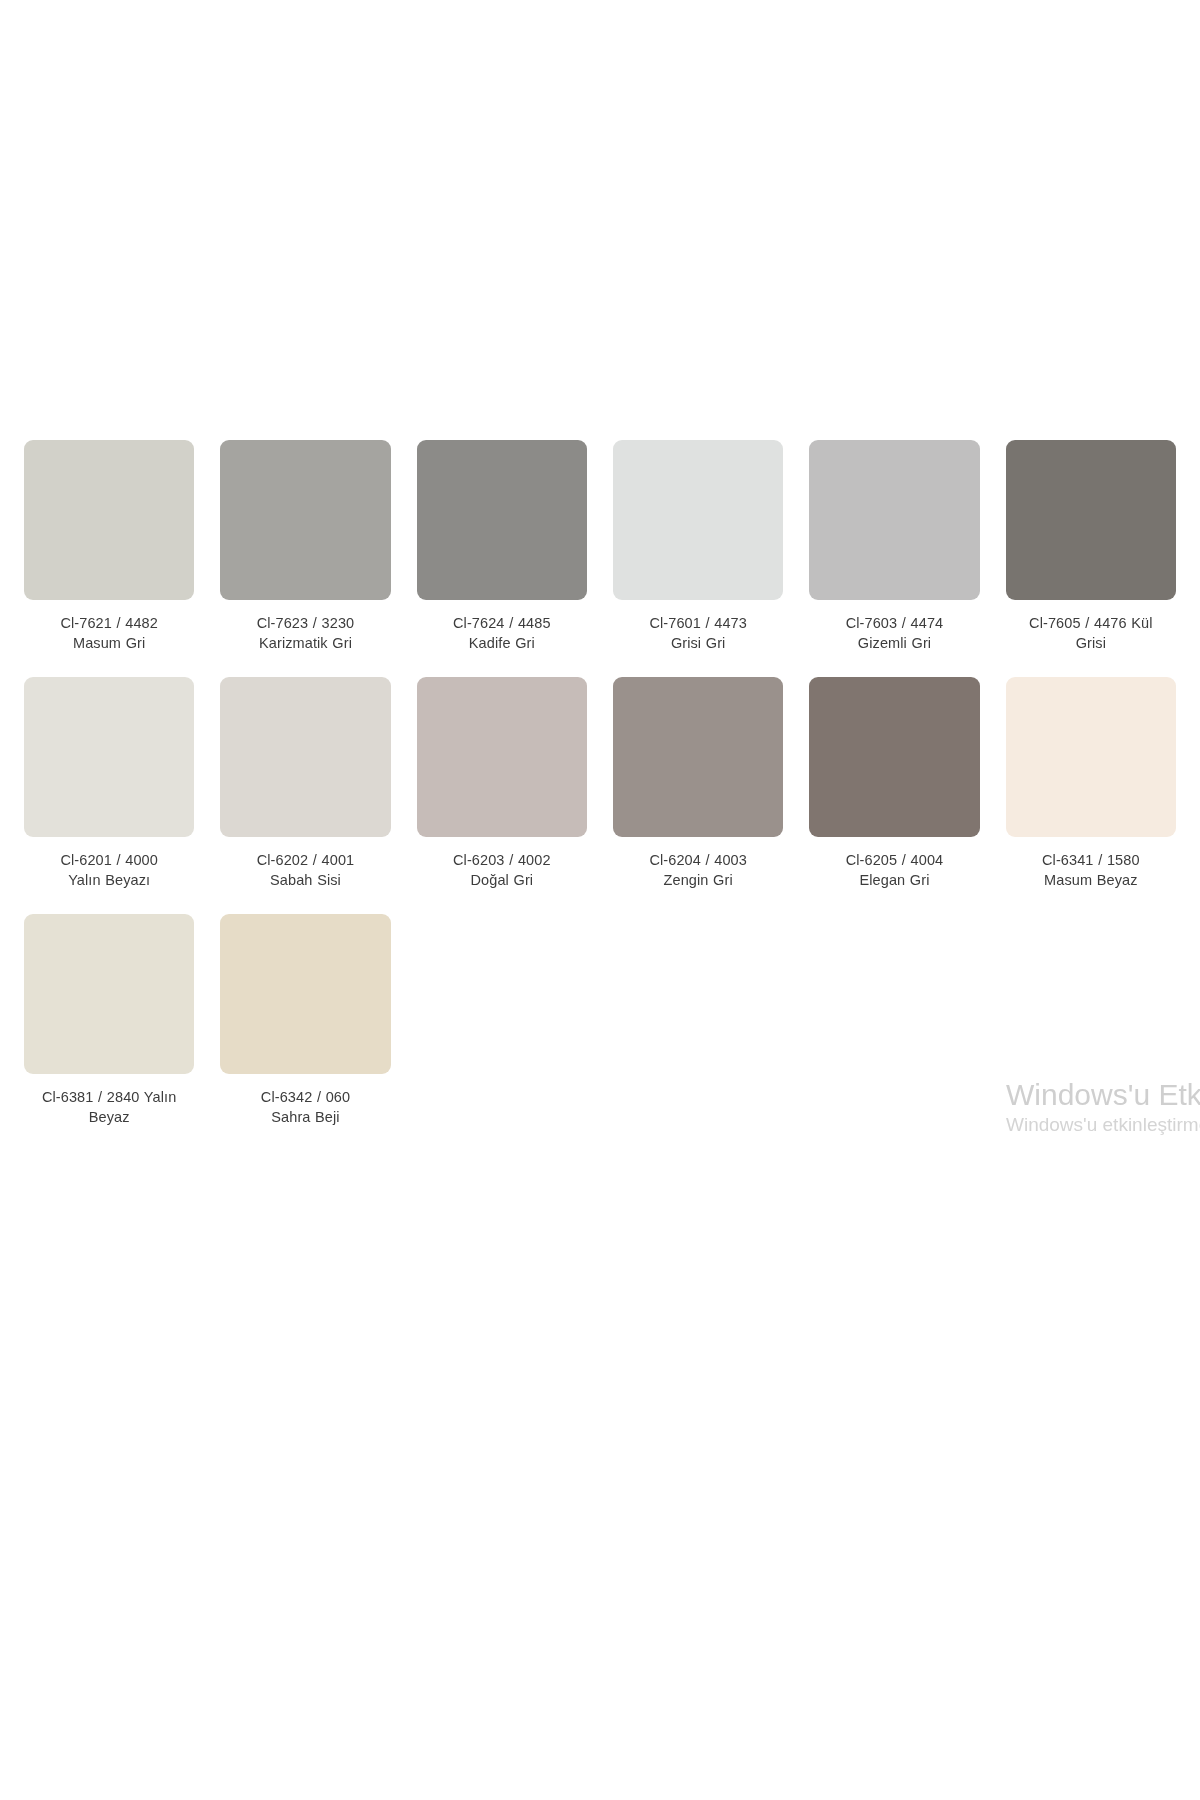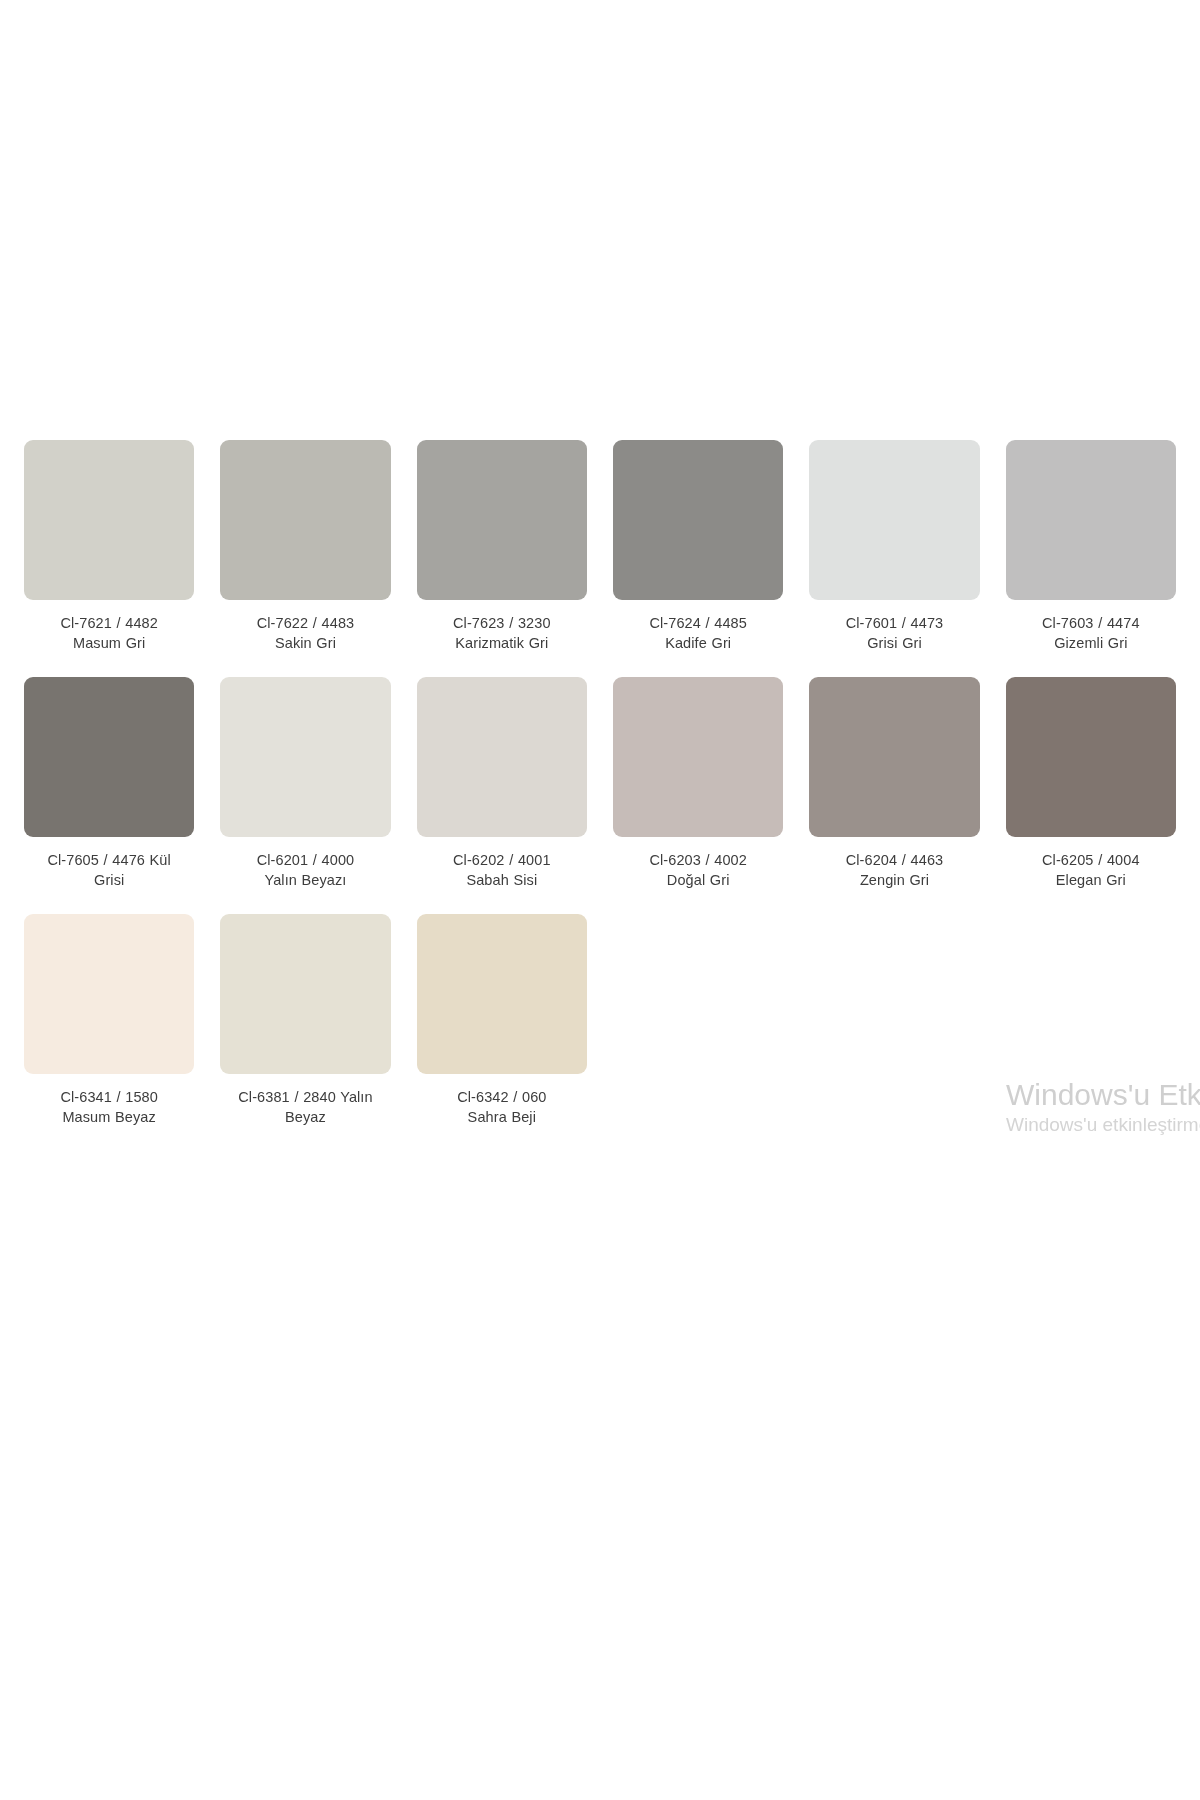--- a/index.html
+++ b/index.html
@@ -99,27 +99,20 @@
 
   <div id="swatch-grid">
       <div class="swatch-cell">
         <div class="swatch-chip" style="background-color: rgb(210, 209, 201);"></div>
         <div class="swatch-caption">
           <span class="caption-line">Cl-7621 / 4482</span>
           <span class="caption-line">Masum Gri</span>
         </div>
       </div>
       <div class="swatch-cell">
-        <div class="swatch-chip" style="background-color: rgb(187, 186, 179);"></div>
-        <div class="swatch-caption">
-          <span class="caption-line">Cl-7622 / 4483</span>
-          <span class="caption-line">Sakin Gri</span>
-        </div>
-      </div>
-      <div class="swatch-cell">
         <div class="swatch-chip" style="background-color: rgb(165, 164, 160);"></div>
         <div class="swatch-caption">
           <span class="caption-line">Cl-7623 / 3230</span>
           <span class="caption-line">Karizmatik Gri</span>
         </div>
       </div>
       <div class="swatch-cell">
         <div class="swatch-chip" style="background-color: rgb(140, 139, 136);"></div>
         <div class="swatch-caption">
           <span class="caption-line">Cl-7624 / 4485</span>
@@ -164,21 +157,21 @@
       <div class="swatch-cell">
         <div class="swatch-chip" style="background-color: rgb(198, 188, 184);"></div>
         <div class="swatch-caption">
           <span class="caption-line">Cl-6203 / 4002</span>
           <span class="caption-line">Doğal Gri</span>
         </div>
       </div>
       <div class="swatch-cell">
         <div class="swatch-chip" style="background-color: rgb(154, 145, 140);"></div>
         <div class="swatch-caption">
-          <span class="caption-line">Cl-6204 / 4463</span>
+          <span class="caption-line">Cl-6204 / 4003</span>
           <span class="caption-line">Zengin Gri</span>
         </div>
       </div>
       <div class="swatch-cell">
         <div class="swatch-chip" style="background-color: rgb(128, 117, 111);"></div>
         <div class="swatch-caption">
           <span class="caption-line">Cl-6205 / 4004</span>
           <span class="caption-line">Elegan Gri</span>
         </div>
       </div>

